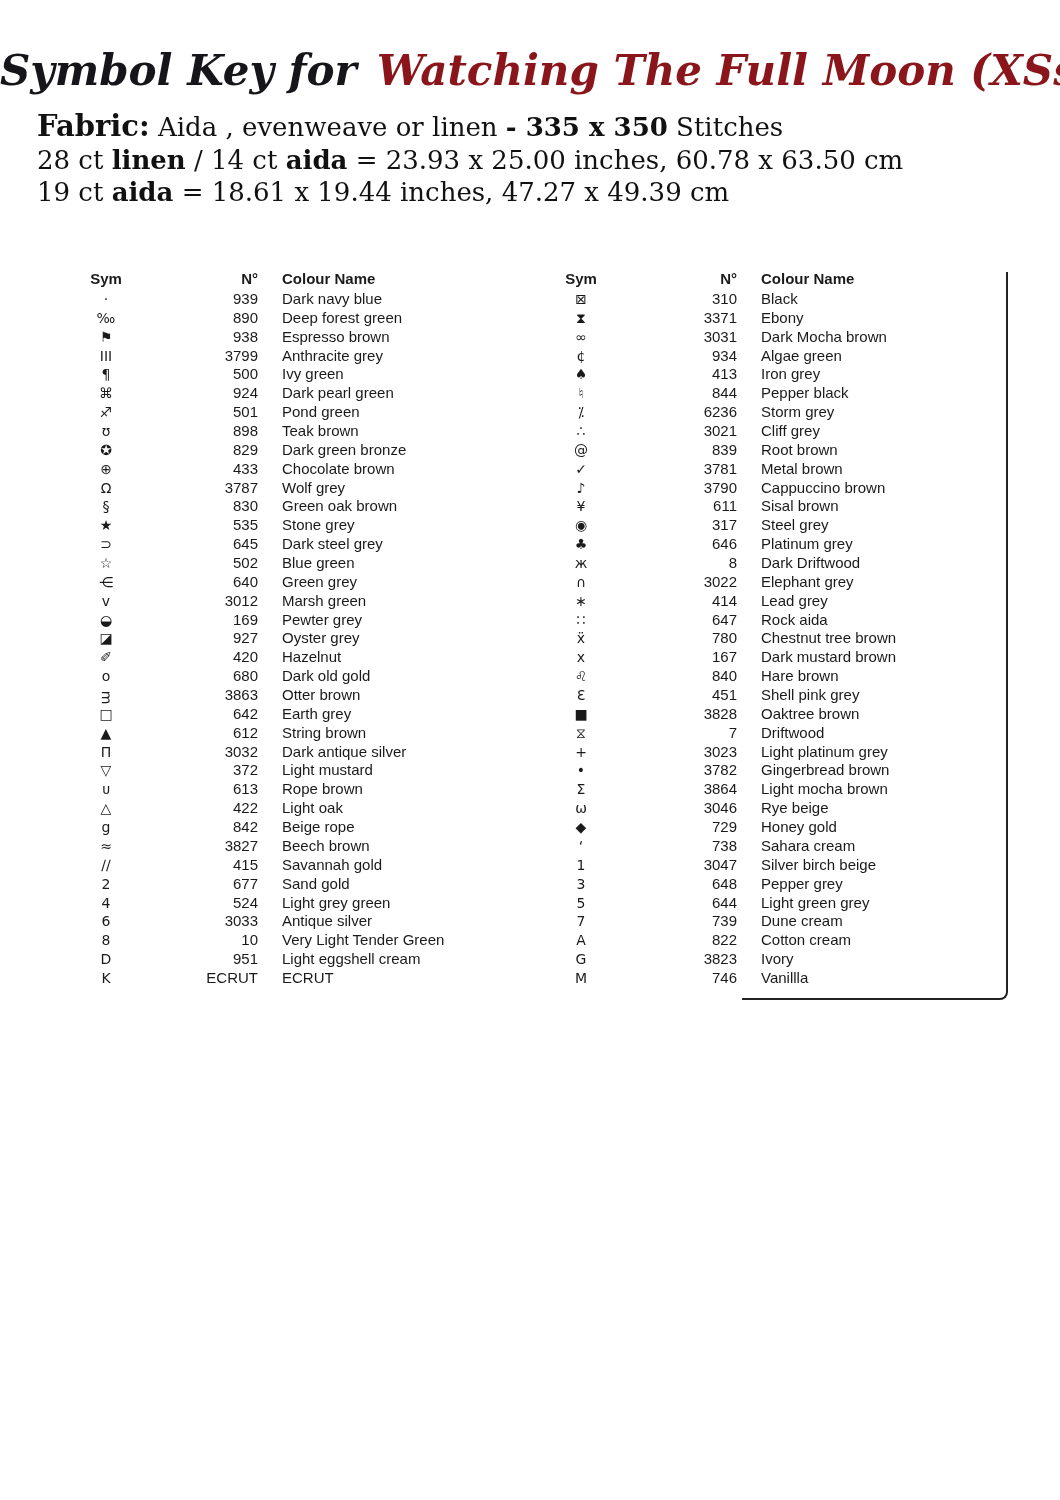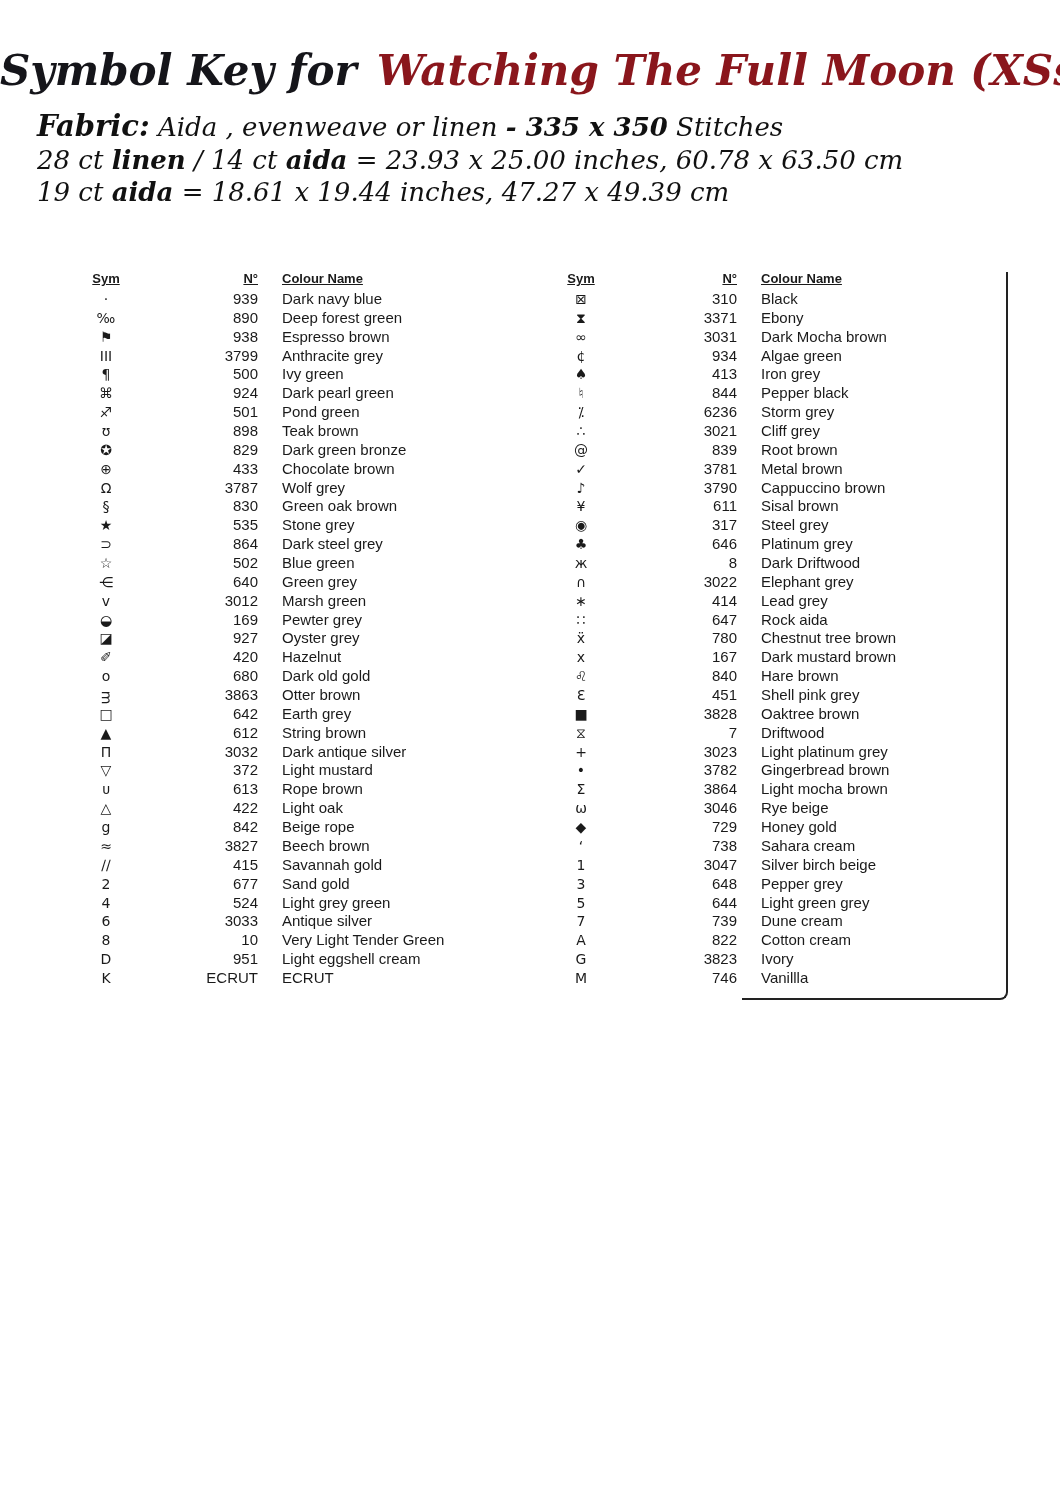--- a/index.html
+++ b/index.html
@@ -20,42 +20,42 @@
     font-style:italic;font-weight:bold;
     font-size:42px;line-height:1.1;
     color:#15151a;
     white-space:nowrap;
   }
   .title .t-name{color:#8a161c;margin-left:20px;}
   
   .fabric{
     position:absolute;top:110px;left:37px;width:980px;
     font-family:"DejaVu Serif","Liberation Serif",serif;
-    font-style:italic;font-size:26px;line-height:32.5px;
+    font-size:26px;line-height:32.5px;
     color:#111111;
   }
   .fabric-line{white-space:nowrap;}
   .seg-bold{font-weight:bold;}
   .seg-label{font-weight:bold;font-size:29px;}
   .seg-normal{font-weight:normal;}
   
   .key{position:absolute;top:270px;}
   .key-left{left:80px;width:440px;}
   .key-right{left:556px;width:450px;}
   .key-head,.rows{display:grid;}
   .key-left .key-head,.key-left .rows{grid-template-columns:52px 126px 262px;}
   .key-right .key-head,.key-right .rows{grid-template-columns:50px 131px 246px;}
   .key-head{height:20px;}
   .rows{grid-auto-rows:18.87px;}
   .key-row{display:contents;}
   .cell{display:block;line-height:18.87px;font-size:15px;overflow:hidden;}
   .cell.sym{text-align:center;font-size:14px;font-family:"DejaVu Sans",sans-serif;}
   .cell.num{text-align:right;}
   .cell.name{text-align:left;padding-left:24px;}
-  .cell.head{font-weight:bold;text-decoration:underline;font-size:13px;font-family:"Liberation Sans","DejaVu Sans",sans-serif;}
+  .cell.head{font-weight:bold;font-size:15px;font-family:"Liberation Sans","DejaVu Sans",sans-serif;}
   
   .corner-border{
     position:absolute;left:742px;top:272px;width:264px;height:726px;
     border-right:2px solid #222222;
     border-bottom:2px solid #222222;
     border-bottom-right-radius:8px;
   }
 </style>
 </head>
 <body>
@@ -83,21 +83,21 @@
         <div class="key-row"><span class="cell sym">III</span><span class="cell num">3799</span><span class="cell name">Anthracite grey</span></div>
         <div class="key-row"><span class="cell sym">¶</span><span class="cell num">500</span><span class="cell name">Ivy green</span></div>
         <div class="key-row"><span class="cell sym">⌘</span><span class="cell num">924</span><span class="cell name">Dark pearl green</span></div>
         <div class="key-row"><span class="cell sym">♐</span><span class="cell num">501</span><span class="cell name">Pond green</span></div>
         <div class="key-row"><span class="cell sym">ʊ</span><span class="cell num">898</span><span class="cell name">Teak brown</span></div>
         <div class="key-row"><span class="cell sym">✪</span><span class="cell num">829</span><span class="cell name">Dark green bronze</span></div>
         <div class="key-row"><span class="cell sym">⊕</span><span class="cell num">433</span><span class="cell name">Chocolate brown</span></div>
         <div class="key-row"><span class="cell sym">Ω</span><span class="cell num">3787</span><span class="cell name">Wolf grey</span></div>
         <div class="key-row"><span class="cell sym">§</span><span class="cell num">830</span><span class="cell name">Green oak brown</span></div>
         <div class="key-row"><span class="cell sym">★</span><span class="cell num">535</span><span class="cell name">Stone grey</span></div>
-        <div class="key-row"><span class="cell sym">⊃</span><span class="cell num">864</span><span class="cell name">Dark steel grey</span></div>
+        <div class="key-row"><span class="cell sym">⊃</span><span class="cell num">645</span><span class="cell name">Dark steel grey</span></div>
         <div class="key-row"><span class="cell sym">☆</span><span class="cell num">502</span><span class="cell name">Blue green</span></div>
         <div class="key-row"><span class="cell sym">⋲</span><span class="cell num">640</span><span class="cell name">Green grey</span></div>
         <div class="key-row"><span class="cell sym">ᴠ</span><span class="cell num">3012</span><span class="cell name">Marsh green</span></div>
         <div class="key-row"><span class="cell sym">◒</span><span class="cell num">169</span><span class="cell name">Pewter grey</span></div>
         <div class="key-row"><span class="cell sym">◪</span><span class="cell num">927</span><span class="cell name">Oyster grey</span></div>
         <div class="key-row"><span class="cell sym">✐</span><span class="cell num">420</span><span class="cell name">Hazelnut</span></div>
         <div class="key-row"><span class="cell sym">o</span><span class="cell num">680</span><span class="cell name">Dark old gold</span></div>
         <div class="key-row"><span class="cell sym">ᴟ</span><span class="cell num">3863</span><span class="cell name">Otter brown</span></div>
         <div class="key-row"><span class="cell sym">□</span><span class="cell num">642</span><span class="cell name">Earth grey</span></div>
         <div class="key-row"><span class="cell sym">▲</span><span class="cell num">612</span><span class="cell name">String brown</span></div>

